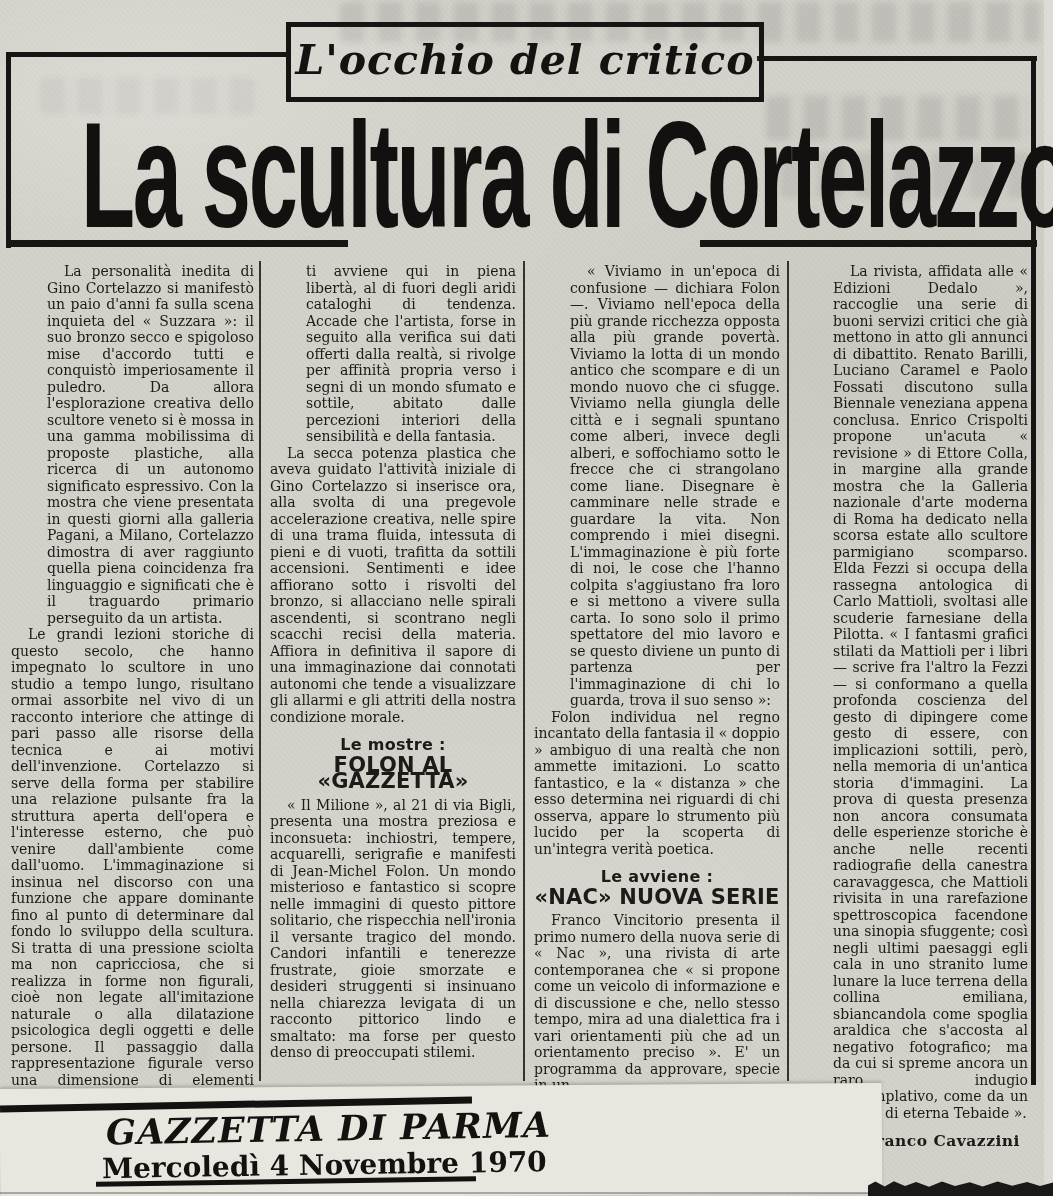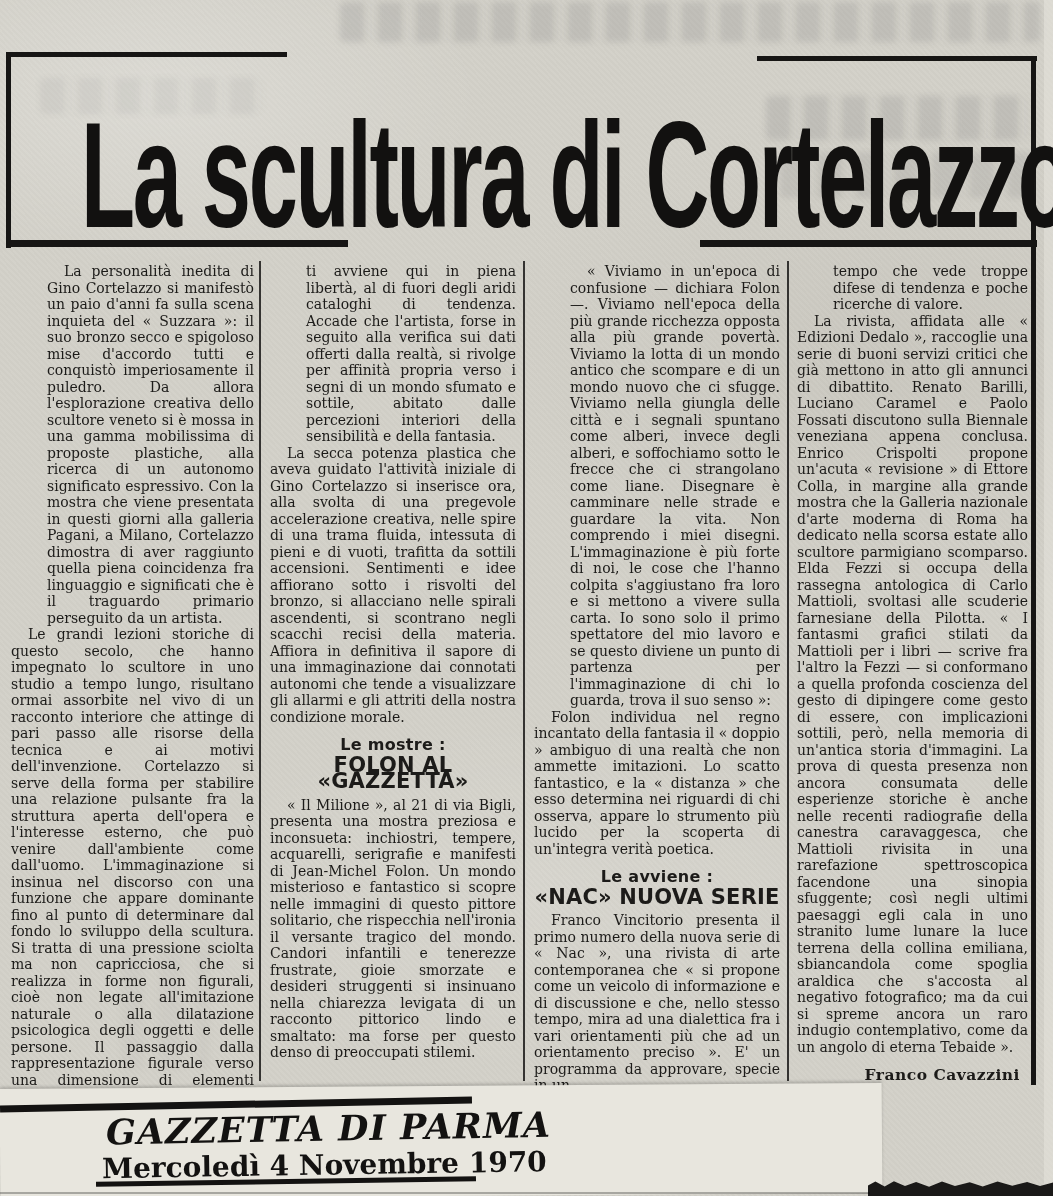--- a/index.html
+++ b/index.html
@@ -76,20 +76,23 @@
   <div class="ghost g3"></div>
   <div class="ghost g4"></div>
   <div class="ghost g5"></div>
   <div class="edge-right"></div>
 
   <div class="rule tl-rule"></div>
   <div class="rule tr-rule"></div>
   <div class="rule left-border"></div>
   <div class="rule right-border"></div>
 
+  <div class="kicker-box">
+    <span>L'occhio del critico</span>
+  </div>
 
   <div class="headline">
     <span>La scultura di Cortelazzo</span>
   </div>
   <div class="rule hl-rule-left"></div>
   <div class="rule hl-rule-right"></div>
 
   <div class="vsep vs1"></div>
   <div class="vsep vs2"></div>
   <div class="vsep vs3"></div>
@@ -106,21 +109,20 @@
       <div class="blk p">« Il Milione », al 21 di via Bigli, presenta una mostra preziosa e inconsueta: inchiostri, tempere, acquarelli, serigrafie e manifesti di Jean-Michel Folon. Un mondo misterioso e fantastico si scopre nelle immagini di questo pittore solitario, che rispecchia nell'ironia il versante tragico del mondo. Candori infantili e tenerezze frustrate, gioie smorzate e desideri struggenti si insinuano nella chiarezza levigata di un racconto pittorico lindo e smaltato: ma forse per questo denso di preoccupati stilemi.</div>
     </div>
   <div class="col c3">
       <div class="blk p">« Viviamo in un'epoca di confusione — dichiara Folon —. Viviamo nell'epoca della più grande ricchezza opposta alla più grande povertà. Viviamo la lotta di un mondo antico che scompare e di un mondo nuovo che ci sfugge. Viviamo nella giungla delle città e i segnali spuntano come alberi, invece degli alberi, e soffochiamo sotto le frecce che ci strangolano come liane. Disegnare è camminare nelle strade e guardare la vita. Non comprendo i miei disegni. L'immaginazione è più forte di noi, le cose che l'hanno colpita s'aggiustano fra loro e si mettono a vivere sulla carta. Io sono solo il primo spettatore del mio lavoro e se questo diviene un punto di partenza per l'immaginazione di chi lo guarda, trova il suo senso »:</div>
       <div class="blk p">Folon individua nel regno incantato della fantasia il « doppio » ambiguo di una realtà che non ammette imitazioni. Lo scatto fantastico, e la « distanza » che esso determina nei riguardi di chi osserva, appare lo strumento più lucido per la scoperta di un'integra verità poetica.</div>
       <div class="blk kicker">Le avviene :</div>
       <div class="blk subhead">«NAC» NUOVA SERIE</div>
       <div class="blk p">Franco Vincitorio presenta il primo numero della nuova serie di « Nac », una rivista di arte contemporanea che « si propone come un veicolo di informazione e di discussione e che, nello stesso tempo, mira ad una dialettica fra i vari orientamenti più che ad un orientamento preciso ». E' un programma da approvare, specie in un</div>
     </div>
   <div class="col c4">
-      <div class="blk p noindent">tempo che vede troppe difese di tendenza e poche ricerche di valore.</div>
       <div class="blk p">La rivista, affidata alle « Edizioni Dedalo », raccoglie una serie di buoni servizi critici che già mettono in atto gli annunci di dibattito. Renato Barilli, Luciano Caramel e Paolo Fossati discutono sulla Biennale veneziana appena conclusa. Enrico Crispolti propone un'acuta « revisione » di Ettore Colla, in margine alla grande mostra che la Galleria nazionale d'arte moderna di Roma ha dedicato nella scorsa estate allo scultore parmigiano scomparso. Elda Fezzi si occupa della rassegna antologica di Carlo Mattioli, svoltasi alle scuderie farnesiane della Pilotta. « I fantasmi grafici stilati da Mattioli per i libri — scrive fra l'altro la Fezzi — si conformano a quella profonda coscienza del gesto di dipingere come gesto di essere, con implicazioni sottili, però, nella memoria di un'antica storia d'immagini. La prova di questa presenza non ancora consumata delle esperienze storiche è anche nelle recenti radiografie della canestra caravaggesca, che Mattioli rivisita in una rarefazione spettroscopica facendone una sinopia sfuggente; così negli ultimi paesaggi egli cala in uno stranito lume lunare la luce terrena della collina emiliana, sbiancandola come spoglia araldica che s'accosta al negativo fotografico; ma da cui si spreme ancora un raro indugio contemplativo, come da un angolo di eterna Tebaide ».</div>
       <div class="blk byline">Franco Cavazzini</div>
     </div>
 
   <div class="scrap"></div>
   <div class="mast-rule-top"></div>
   <div class="mast-title">GAZZETTA DI PARMA</div>
   <div class="mast-date">Mercoledì 4 Novembre 1970</div>
   <div class="mast-rule-bottom"></div>
   <div class="bottom-edge-right"></div>

